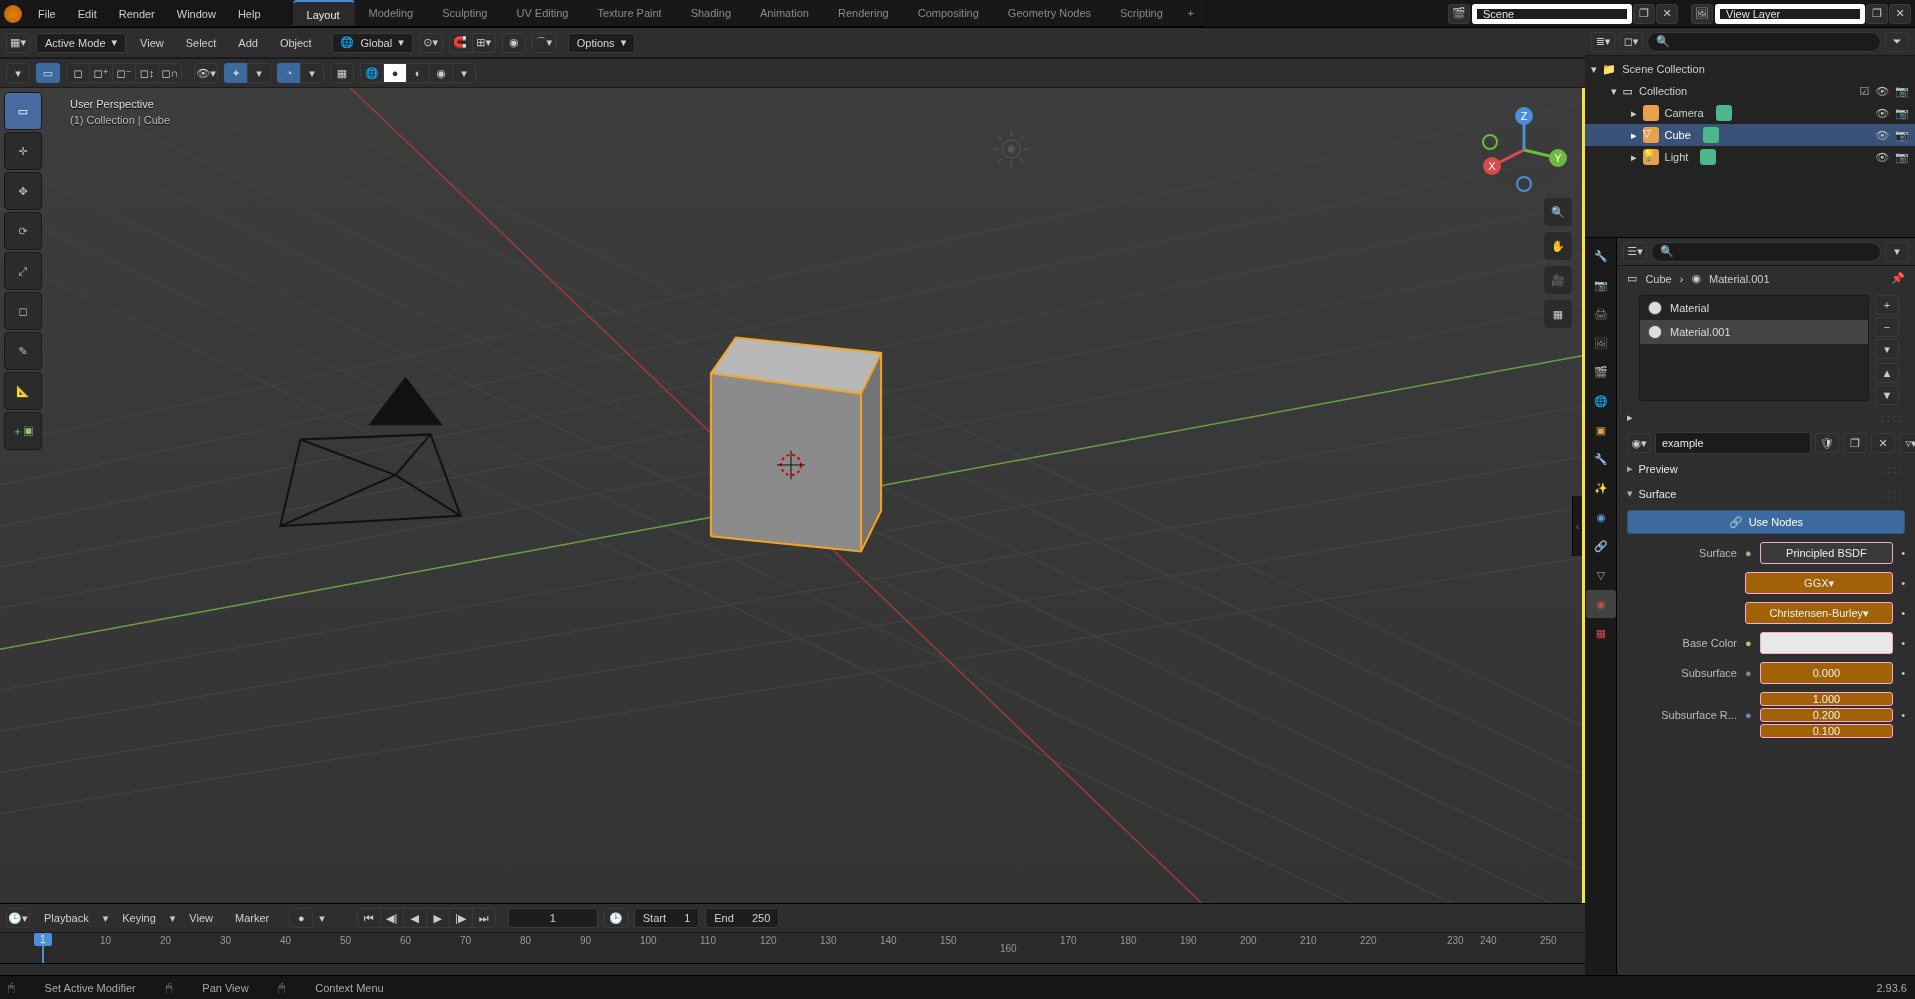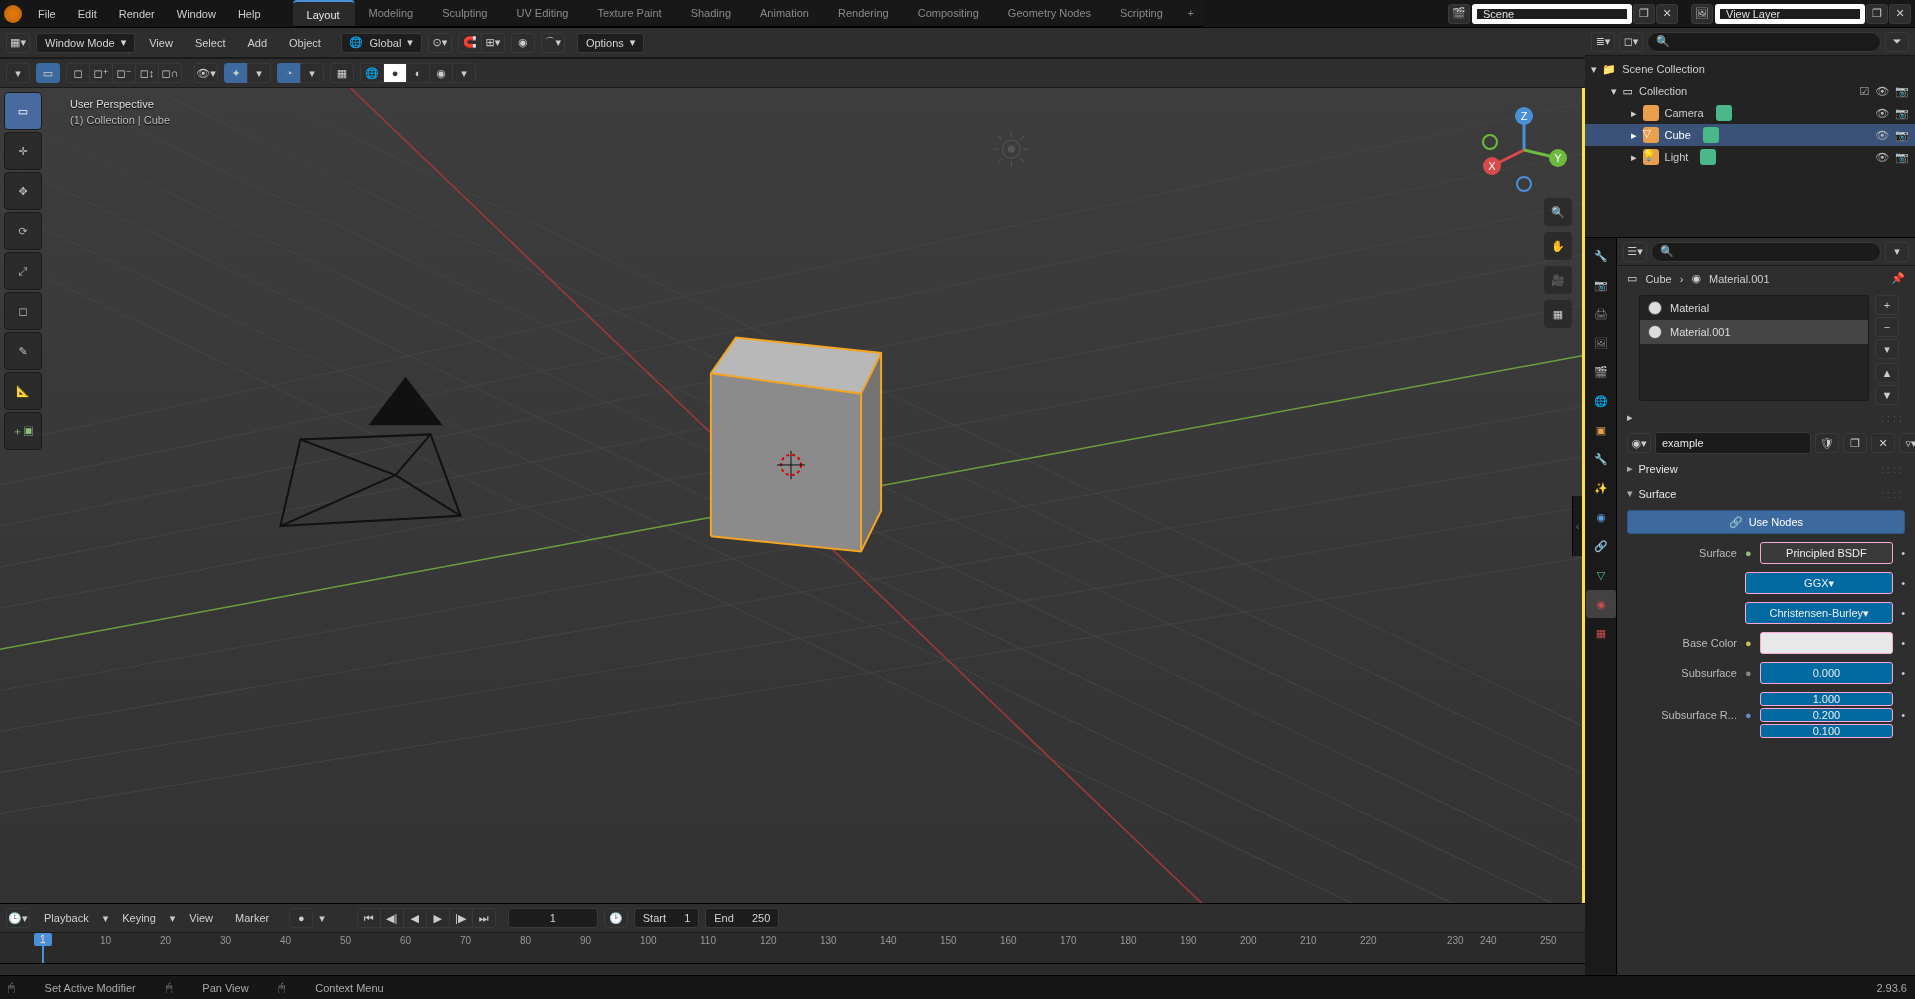--- a/index.html
+++ b/index.html
@@ -79,21 +79,21 @@
   .propbody{ flex:1; display:flex; flex-direction:column; background:#2e2e2e; overflow:auto;}
   .propbody .hdr{ height:28px; background:#2e2e2e; border-bottom:1px solid #1a1a1a; display:flex; align-items:center; padding:0 6px; gap:4px;}
   .propbody .crumb{ display:flex; align-items:center; gap:8px; padding:6px 10px; color:#d0d0d0;}
   .matlist{ margin:4px 6px; background:#232323; border:1px solid #1a1a1a; border-radius:3px;}
   .matrow{ height:24px; display:flex; align-items:center; padding:0 8px; gap:8px; color:#ddd;}
   .matrow.sel{ background:#444;}
   .swatch{ width:14px; height:14px; border-radius:50%; background:#ddd; border:1px solid #555;}
   .propfield{ display:flex; align-items:center; padding:4px 10px; gap:8px;}
   .proplabel{ width:110px; text-align:right; color:#bbb;}
   .propval{ flex:1; background:#3a3a3a; border:1px solid #f9a8d4; border-radius:3px; height:22px; display:flex; align-items:center; justify-content:center; color:#eee;}
-  .propval.ro{ background:#0369a1;}
+  .propval.ro{ background:#a16207;}
   .propval.white{ background:#e8e8e8;}
   .bluebar{ margin:4px 10px; height:24px; background:#3d6a9e; color:#fff; display:flex; align-items:center; justify-content:center; border-radius:3px; border:1px solid #2f5884;}
   .panelhdr{ display:flex; align-items:center; padding:6px 10px; color:#e8e8e8; gap:6px;}
   .panelhdr::before{ content:"▸"; color:#aaa;}
   .panelhdr.open::before{ content:"▾"; }
   .dragdots{ margin-left:auto; color:#555; letter-spacing:3px;}
   input.nameedit{ flex:1; background:#1b1b1b; border:1px solid #3a3a3a; border-radius:3px; height:22px; padding:0 6px; color:#e8e8e8;}
   .scrollx{ height:12px; background:#2a2a2a; border-top:1px solid #000;}
   svg{ display:block;}
 </style>
@@ -138,21 +138,21 @@
   <div class="iconbtn">❐</div>
   <div class="iconbtn">✕</div>
 </div>
 
 <div class="mainrow">
   <div class="leftcol">
 
     <div class="viewheader">
       <div class="hdrbtn icon">▦▾</div>
       <div class="pill">
-        <span>Window Mode</span>
+        <span>Active Mode</span>
           <span>▾</span>
       </div>
       <div class="menutext">View</div>
       <div class="menutext">Select</div>
       <div class="menutext">Add</div>
       <div class="menutext">Object</div>
 
       <div class="spacer"></div>
 
       <div class="pill">🌐 <span>Global</span> ▾</div>
@@ -354,21 +354,21 @@
           <span class="tltick" style="left: 400px;">60</span>
           <span class="tltick" style="left: 460px;">70</span>
           <span class="tltick" style="left: 520px;">80</span>
           <span class="tltick" style="left: 580px;">90</span>
           <span class="tltick" style="left: 640px;">100</span>
           <span class="tltick" style="left: 700px;">110</span>
           <span class="tltick" style="left: 760px;">120</span>
           <span class="tltick" style="left: 820px;">130</span>
           <span class="tltick" style="left: 880px;">140</span>
           <span class="tltick" style="left: 940px;">150</span>
-          <span class="tltick" style="left: 1000px;">160</span>
+          <span class="tltick" style="left: 1000px; margin-top: 8px;">160</span>
           <span class="tltick" style="left: 1060px;">170</span>
           <span class="tltick" style="left: 1120px;">180</span>
           <span class="tltick" style="left: 1180px;">190</span>
           <span class="tltick" style="left: 1240px;">200</span>
           <span class="tltick" style="left: 1300px;">210</span>
           <span class="tltick" style="left: 1360px;">220</span>
           <span class="tltick" style="left: 1420px; margin-left: 27px;">230</span>
           <span class="tltick" style="left: 1480px;">240</span>
           <span class="tltick" style="left: 1540px;">250</span>
         </div>

